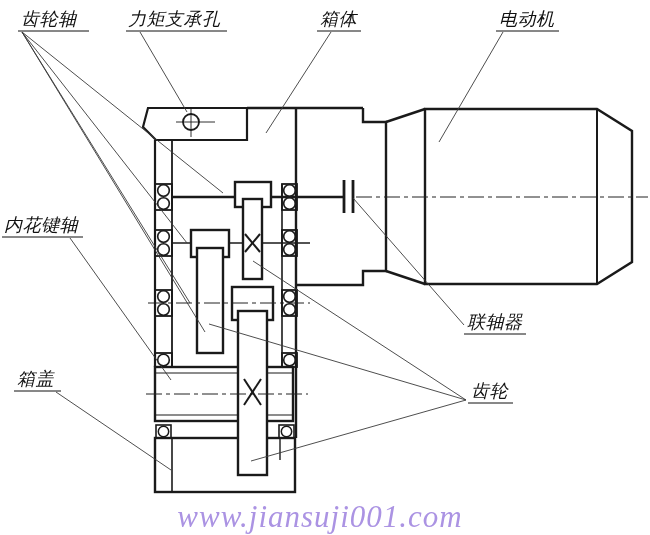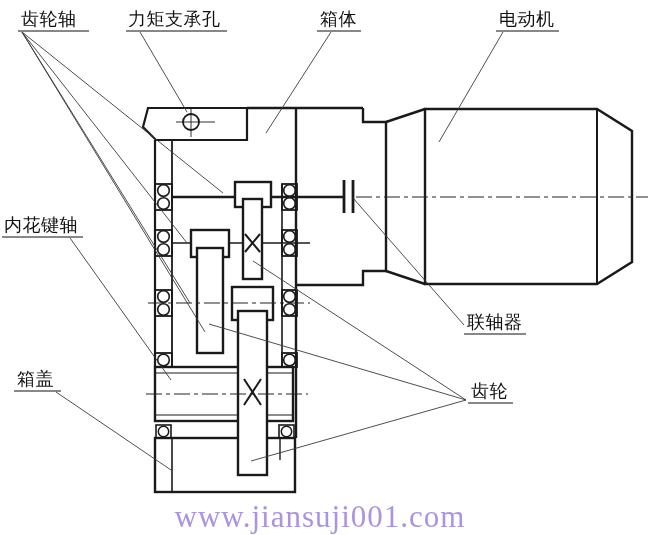--- a/index.html
+++ b/index.html
@@ -1,18 +1,19 @@
 <!DOCTYPE html>
 <html><head>
 <meta charset="utf-8">
 <style>
   html,body{margin:0;padding:0;background:#fff;}
   .stage{
     position:relative;width:650px;height:535px;background:#fff;overflow:hidden;
     font-family:"Liberation Serif", serif;
+    font-style:italic;
   }
   svg{display:block}
   text.lbl{
     font-family:"Liberation Serif", serif;
     font-size:18px;fill:#111;letter-spacing:0.5px;
   }
   text.wm{
     font-family:"Liberation Serif", serif;
     font-size:31px;letter-spacing:1px;
   }

